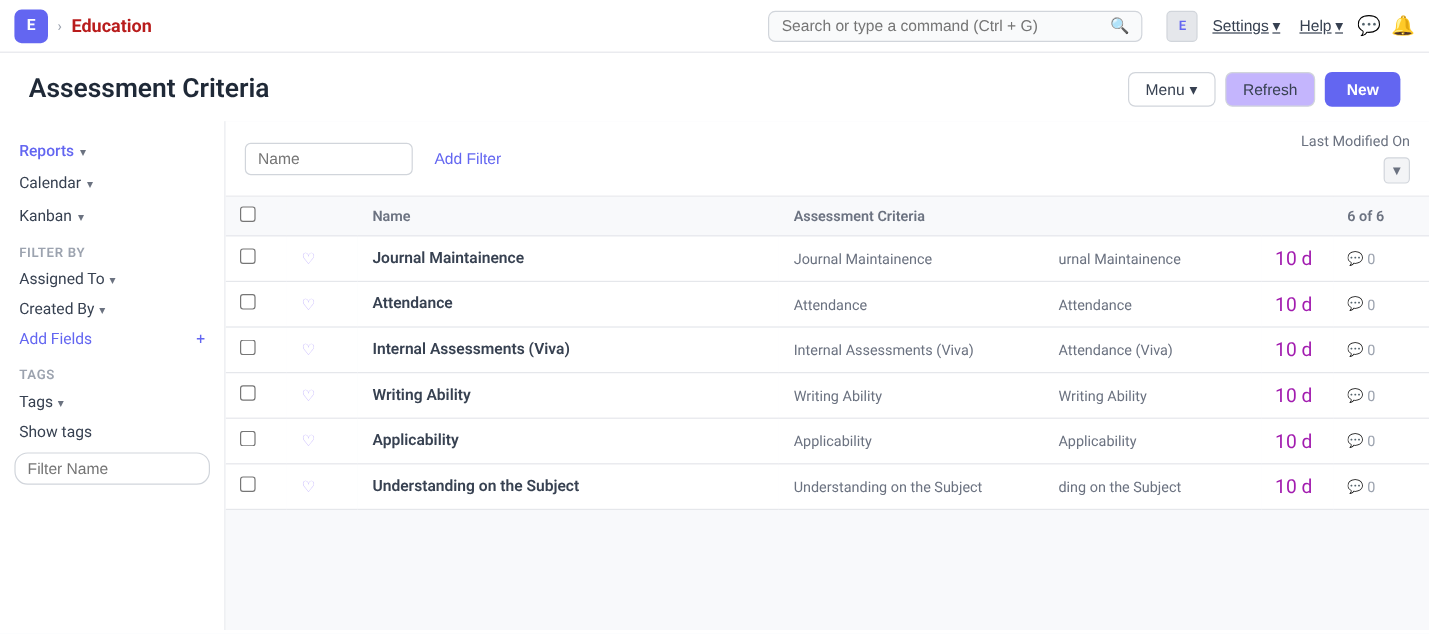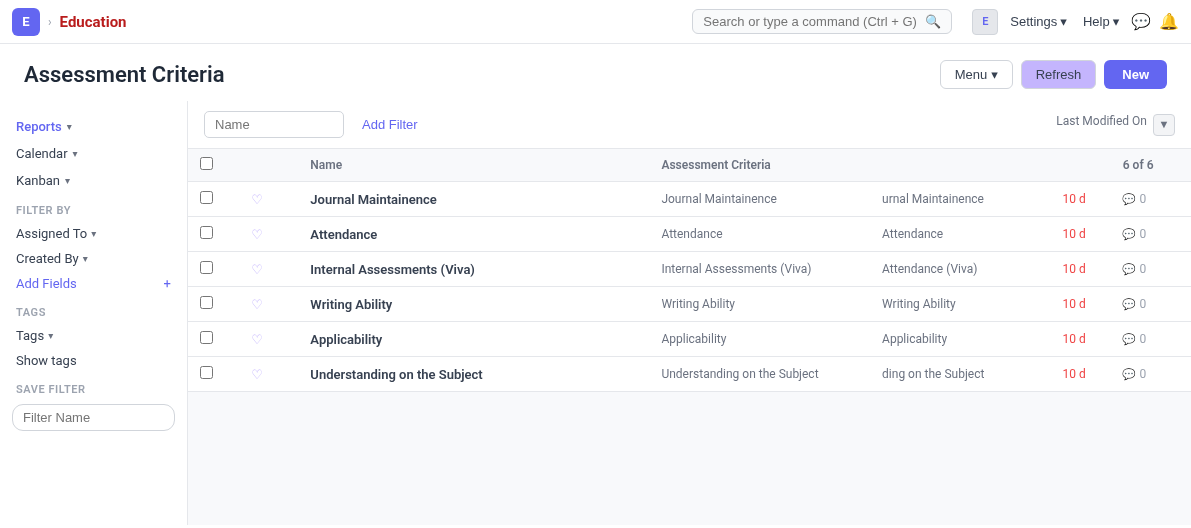--- a/index.html
+++ b/index.html
@@ -14,37 +14,37 @@
     .app-icon {
       width: 28px; height: 28px; background: #6366f1; border-radius: 6px;
       display: flex; align-items: center; justify-content: center;
       color: #fff; font-weight: bold; font-size: 13px; flex-shrink: 0;
     }
     .breadcrumb-arrow { color: #9ca3af; font-size: 12px; }
     .breadcrumb-text { color: #b91c1c; font-size: 15px; font-weight: 700; }
     .search-bar {
       margin-left: auto; display: flex; align-items: center;
       border: 1px solid #d1d5db; border-radius: 6px;
-      padding: 4px 10px; gap: 6px; width: 260px; background: #f9fafb;
+      padding: 4px 10px; gap: 6px; width: 312px; background: #f9fafb;
     }
     .search-bar input {
       border: none; background: transparent; outline: none;
       font-size: 13px; color: #6b7280; width: 100%;
     }
     .search-icon { color: #9ca3af; font-size: 13px; }
     .nav-right { display: flex; align-items: center; gap: 8px; margin-left: 12px; }
     .nav-avatar {
       width: 26px; height: 26px; background: #e5e7eb; border-radius: 4px;
       display: flex; align-items: center; justify-content: center;
       font-size: 11px; font-weight: 600; color: #6366f1; border: 1px solid #d1d5db;
     }
     .nav-btn {
       display: flex; align-items: center; gap: 3px;
       font-size: 13px; color: #374151; cursor: pointer;
-      background: none; border: none; padding: 4px 4px;
+      background: none; border: none; padding: 4px 4px; text-decoration: underline;
     }
     .nav-icon { color: #6b7280; font-size: 16px; cursor: pointer; }
 
     
     .page-header {
       display: flex; align-items: center; justify-content: space-between;
       padding: 16px 24px 12px 24px;
     }
     .page-title { font-size: 22px; font-weight: 600; color: #1f2937; }
     .header-actions { display: flex; gap: 8px; }
@@ -104,22 +104,22 @@
     .main { flex: 1; overflow: auto; background: #f8f9fb; }
     .filter-bar {
       display: flex; align-items: center; gap: 8px;
       padding: 10px 16px; background: #fff; border-bottom: 1px solid #e5e7eb;
     }
     .name-filter-input {
       padding: 5px 10px; border: 1px solid #d1d5db; border-radius: 5px;
       font-size: 13px; color: #6b7280; outline: none; width: 140px;
     }
     .filter-bar-right {
-      margin-left: auto; display: flex; align-items: flex-start; gap: 6px;
-      font-size: 12px; color: #6b7280;
+      margin-left: auto; display: flex; align-items: flex-end; gap: 6px;
+      font-size: 12px; color: #6b7280; flex-direction: column;
     }
     .sort-icon {
       width: 22px; height: 22px; background: #f3f4f6; border: 1px solid #d1d5db;
       border-radius: 4px; display: flex; align-items: center; justify-content: center;
       cursor: pointer; font-size: 11px; color: #6b7280;
     }
     .add-filter-btn {
       padding: 5px 10px; background: none; border: none;
       font-size: 13px; color: #6366f1; cursor: pointer;
     }
@@ -129,21 +129,21 @@
     table { width: 100%; border-collapse: collapse; }
     thead tr { background: #f8f9fb; border-bottom: 1px solid #e5e7eb; }
     thead th {
       padding: 8px 12px; text-align: left; font-size: 12px;
       font-weight: 600; color: #6b7280; white-space: nowrap;
     }
     tbody tr { border-bottom: 1px solid #e5e7eb; background: #fff; }
     td { padding: 9px 12px; font-size: 13px; color: #374151; }
     .td-name { font-weight: 600; }
     .td-light { color: #6b7280; font-size: 12px; }
-    .td-duration { color: #ef4444; font-size: 12px; }
+    .td-duration { color: #a21caf; font-size: 16px; }
     .heart-icon { color: #c4b5fd; font-size: 13px; cursor: pointer; }
     .checkbox { accent-color: #6366f1; width: 13px; height: 13px; cursor: pointer; }
     .count-badge {
       display: flex; align-items: center; gap: 3px;
       color: #9ca3af; font-size: 12px;
     }
     .comment-icon { font-size: 11px; color: #9ca3af; }
     .th-name-col { width: 35%; }
     .th-criteria-col { width: 22%; }
     .th-extra-col { width: 18%; }
@@ -223,21 +223,20 @@
 
     <div class="sidebar-section-label">TAGS</div>
     <div class="sidebar-filter-item">
       <span>Tags</span>
       <span class="chevron-icon">▾</span>
     </div>
     <div class="sidebar-filter-item">
       <span>Show tags</span>
     </div>
 
-    <div class="sidebar-save-label">SAVE FILTER</div>
     <input class="filter-name-input" type="text" placeholder="Filter Name" style="">
   </aside>
 
   <main class="main">
 
     <div class="filter-bar">
       <input class="name-filter-input" type="text" placeholder="Name" style="">
       <button class="add-filter-btn">Add Filter</button>
       <div class="filter-bar-right">
         <span>Last Modified On</span>

